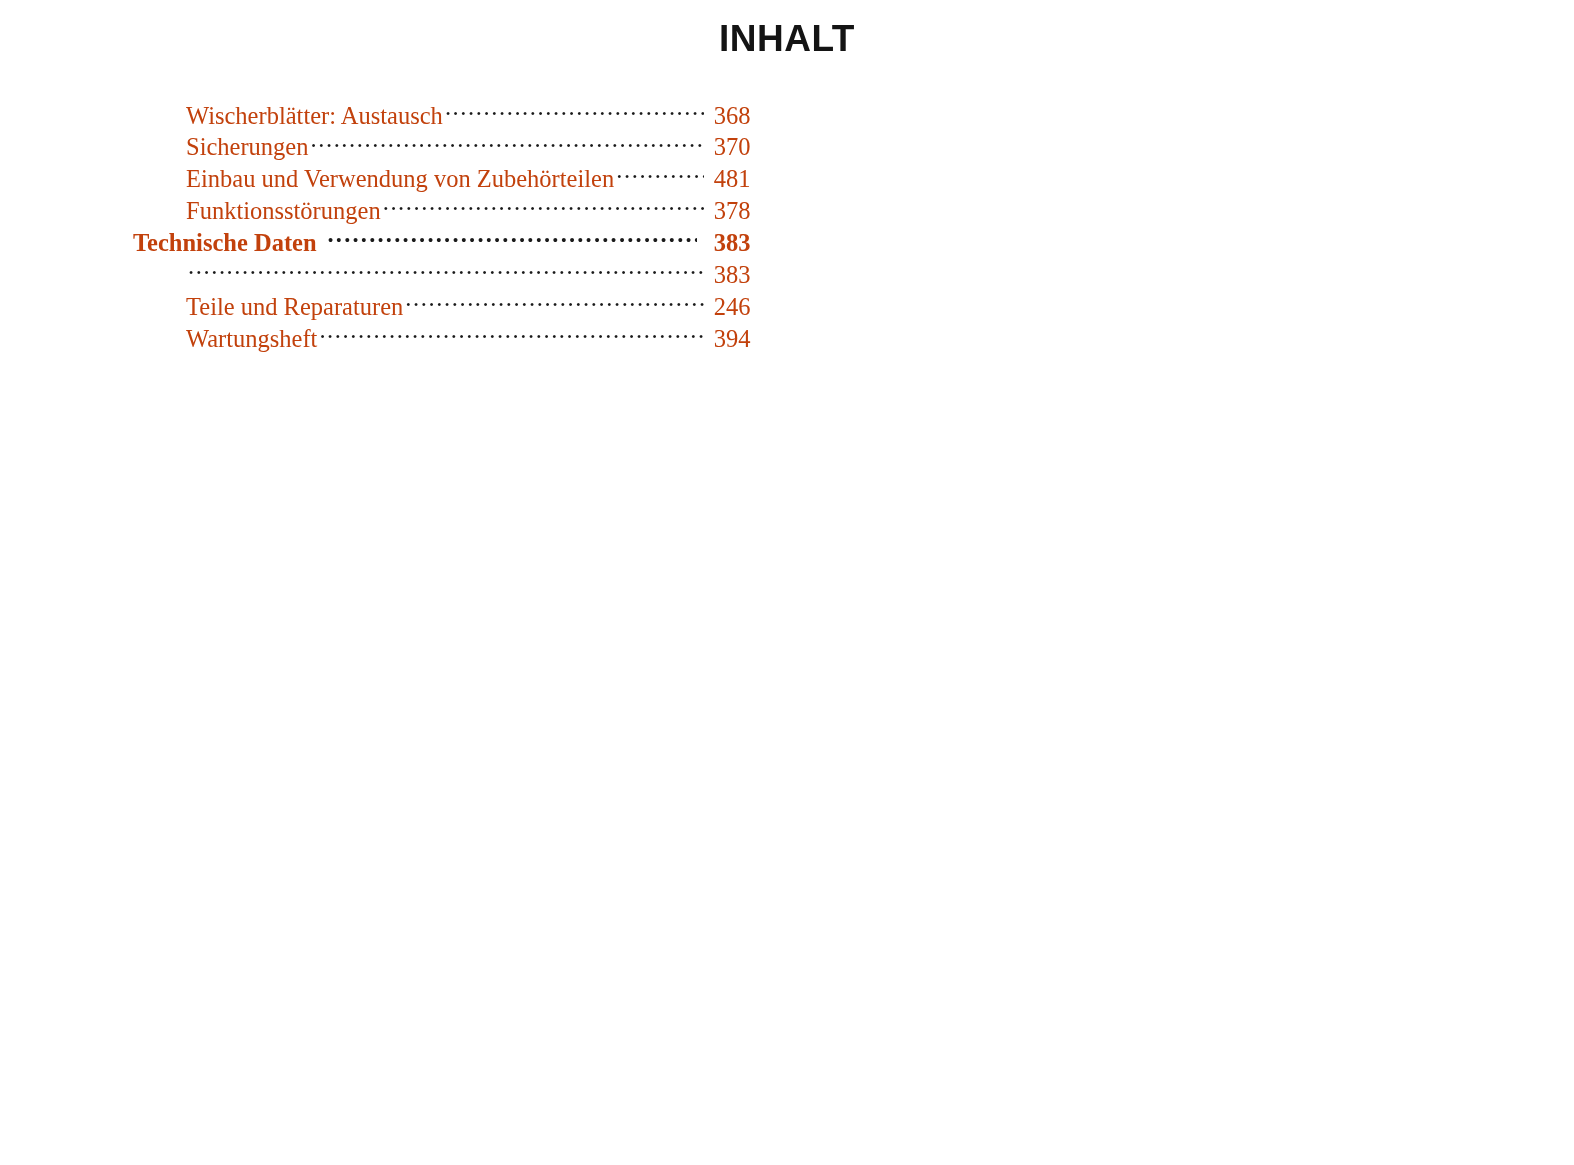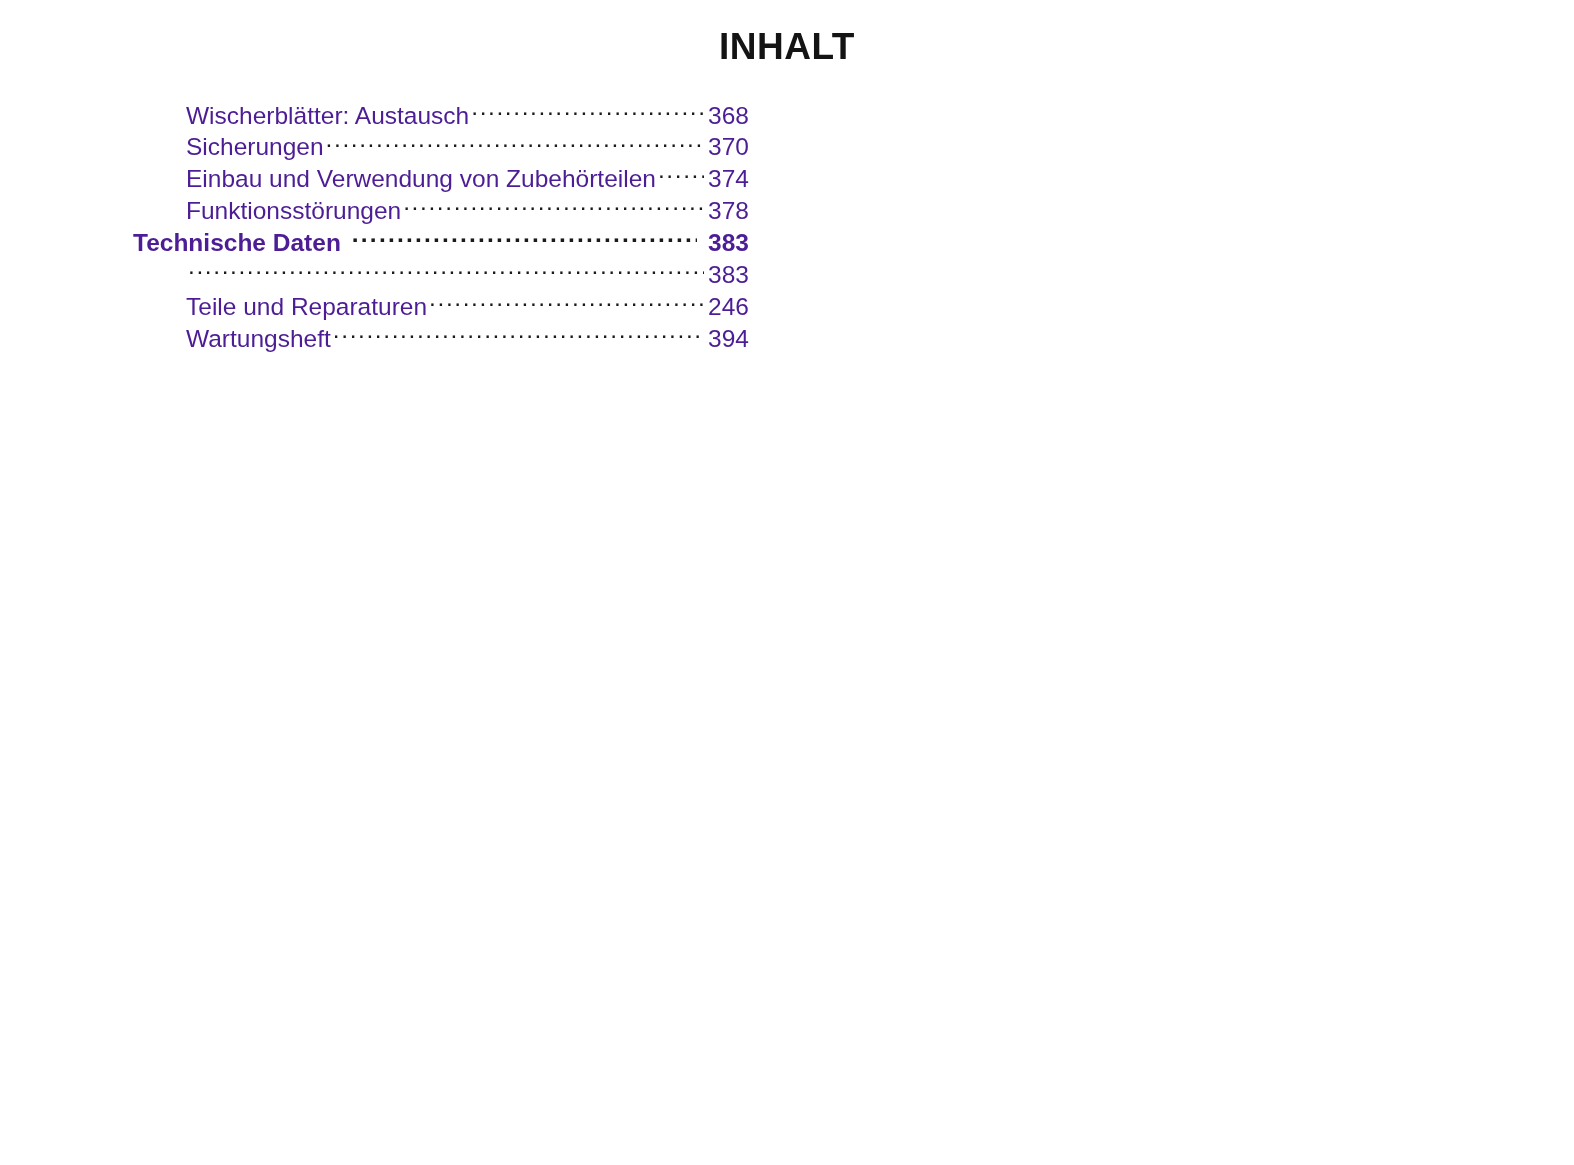--- a/index.html
+++ b/index.html
@@ -15,43 +15,44 @@
     position: relative;
     overflow: hidden;
   }
   .page {
     position: relative;
     width: 1574px;
     height: 1165px;
   }
   .page-title {
     position: absolute;
-    top: 26px;
+    top: 18px;
     left: 0;
     width: 1574px;
     text-align: center;
     font-size: 37px;
     font-weight: bold;
     letter-spacing: 0.5px;
     color: #141414;
   }
   .toc {
     position: absolute;
     top: 99px;
     left: 186px;
     width: 570px;
   }
   .toc-row {
     display: flex;
     align-items: baseline;
     width: 100%;
     font-size: 24.5px;
     line-height: 31.4px;
-    color: #4c1d95;
+    color: #c2410c;
     white-space: nowrap;
+    font-family: Liberation Serif, serif;
   }
   .toc-row.level-1 {
     font-weight: bold;
     margin-left: -53px;
     width: 623px;
     gap: 9px;
   }
   .toc-label {
     flex: 0 0 auto;
   }
@@ -72,21 +73,21 @@
     bottom: 0.06em;
     left: 0;
     white-space: nowrap;
   }
   .toc-row.level-1 .toc-leader::before {
     font-weight: bold;
     letter-spacing: 2.2px;
   }
   .toc-page {
     flex: 0 0 auto;
-    text-align: left;
+    text-align: center;
     min-width: 48px;
   }
   .toc-row.level-2 .toc-page {
     padding-left: 2px;
   }
 </style>
 </head>
 <body>
 
 <div class="page">
@@ -100,21 +101,21 @@
         <span class="toc-page">368</span>
       </div>
       <div class="toc-row level-2">
         <span class="toc-label">Sicherungen</span>
         <span class="toc-leader"></span>
         <span class="toc-page">370</span>
       </div>
       <div class="toc-row level-2">
         <span class="toc-label">Einbau und Verwendung von Zubehörteilen</span>
         <span class="toc-leader"></span>
-        <span class="toc-page">374</span>
+        <span class="toc-page">481</span>
       </div>
       <div class="toc-row level-2">
         <span class="toc-label">Funktionsstörungen</span>
         <span class="toc-leader"></span>
         <span class="toc-page">378</span>
       </div>
       <div class="toc-row level-1">
         <span class="toc-label">Technische Daten</span>
         <span class="toc-leader"></span>
         <span class="toc-page">383</span>

